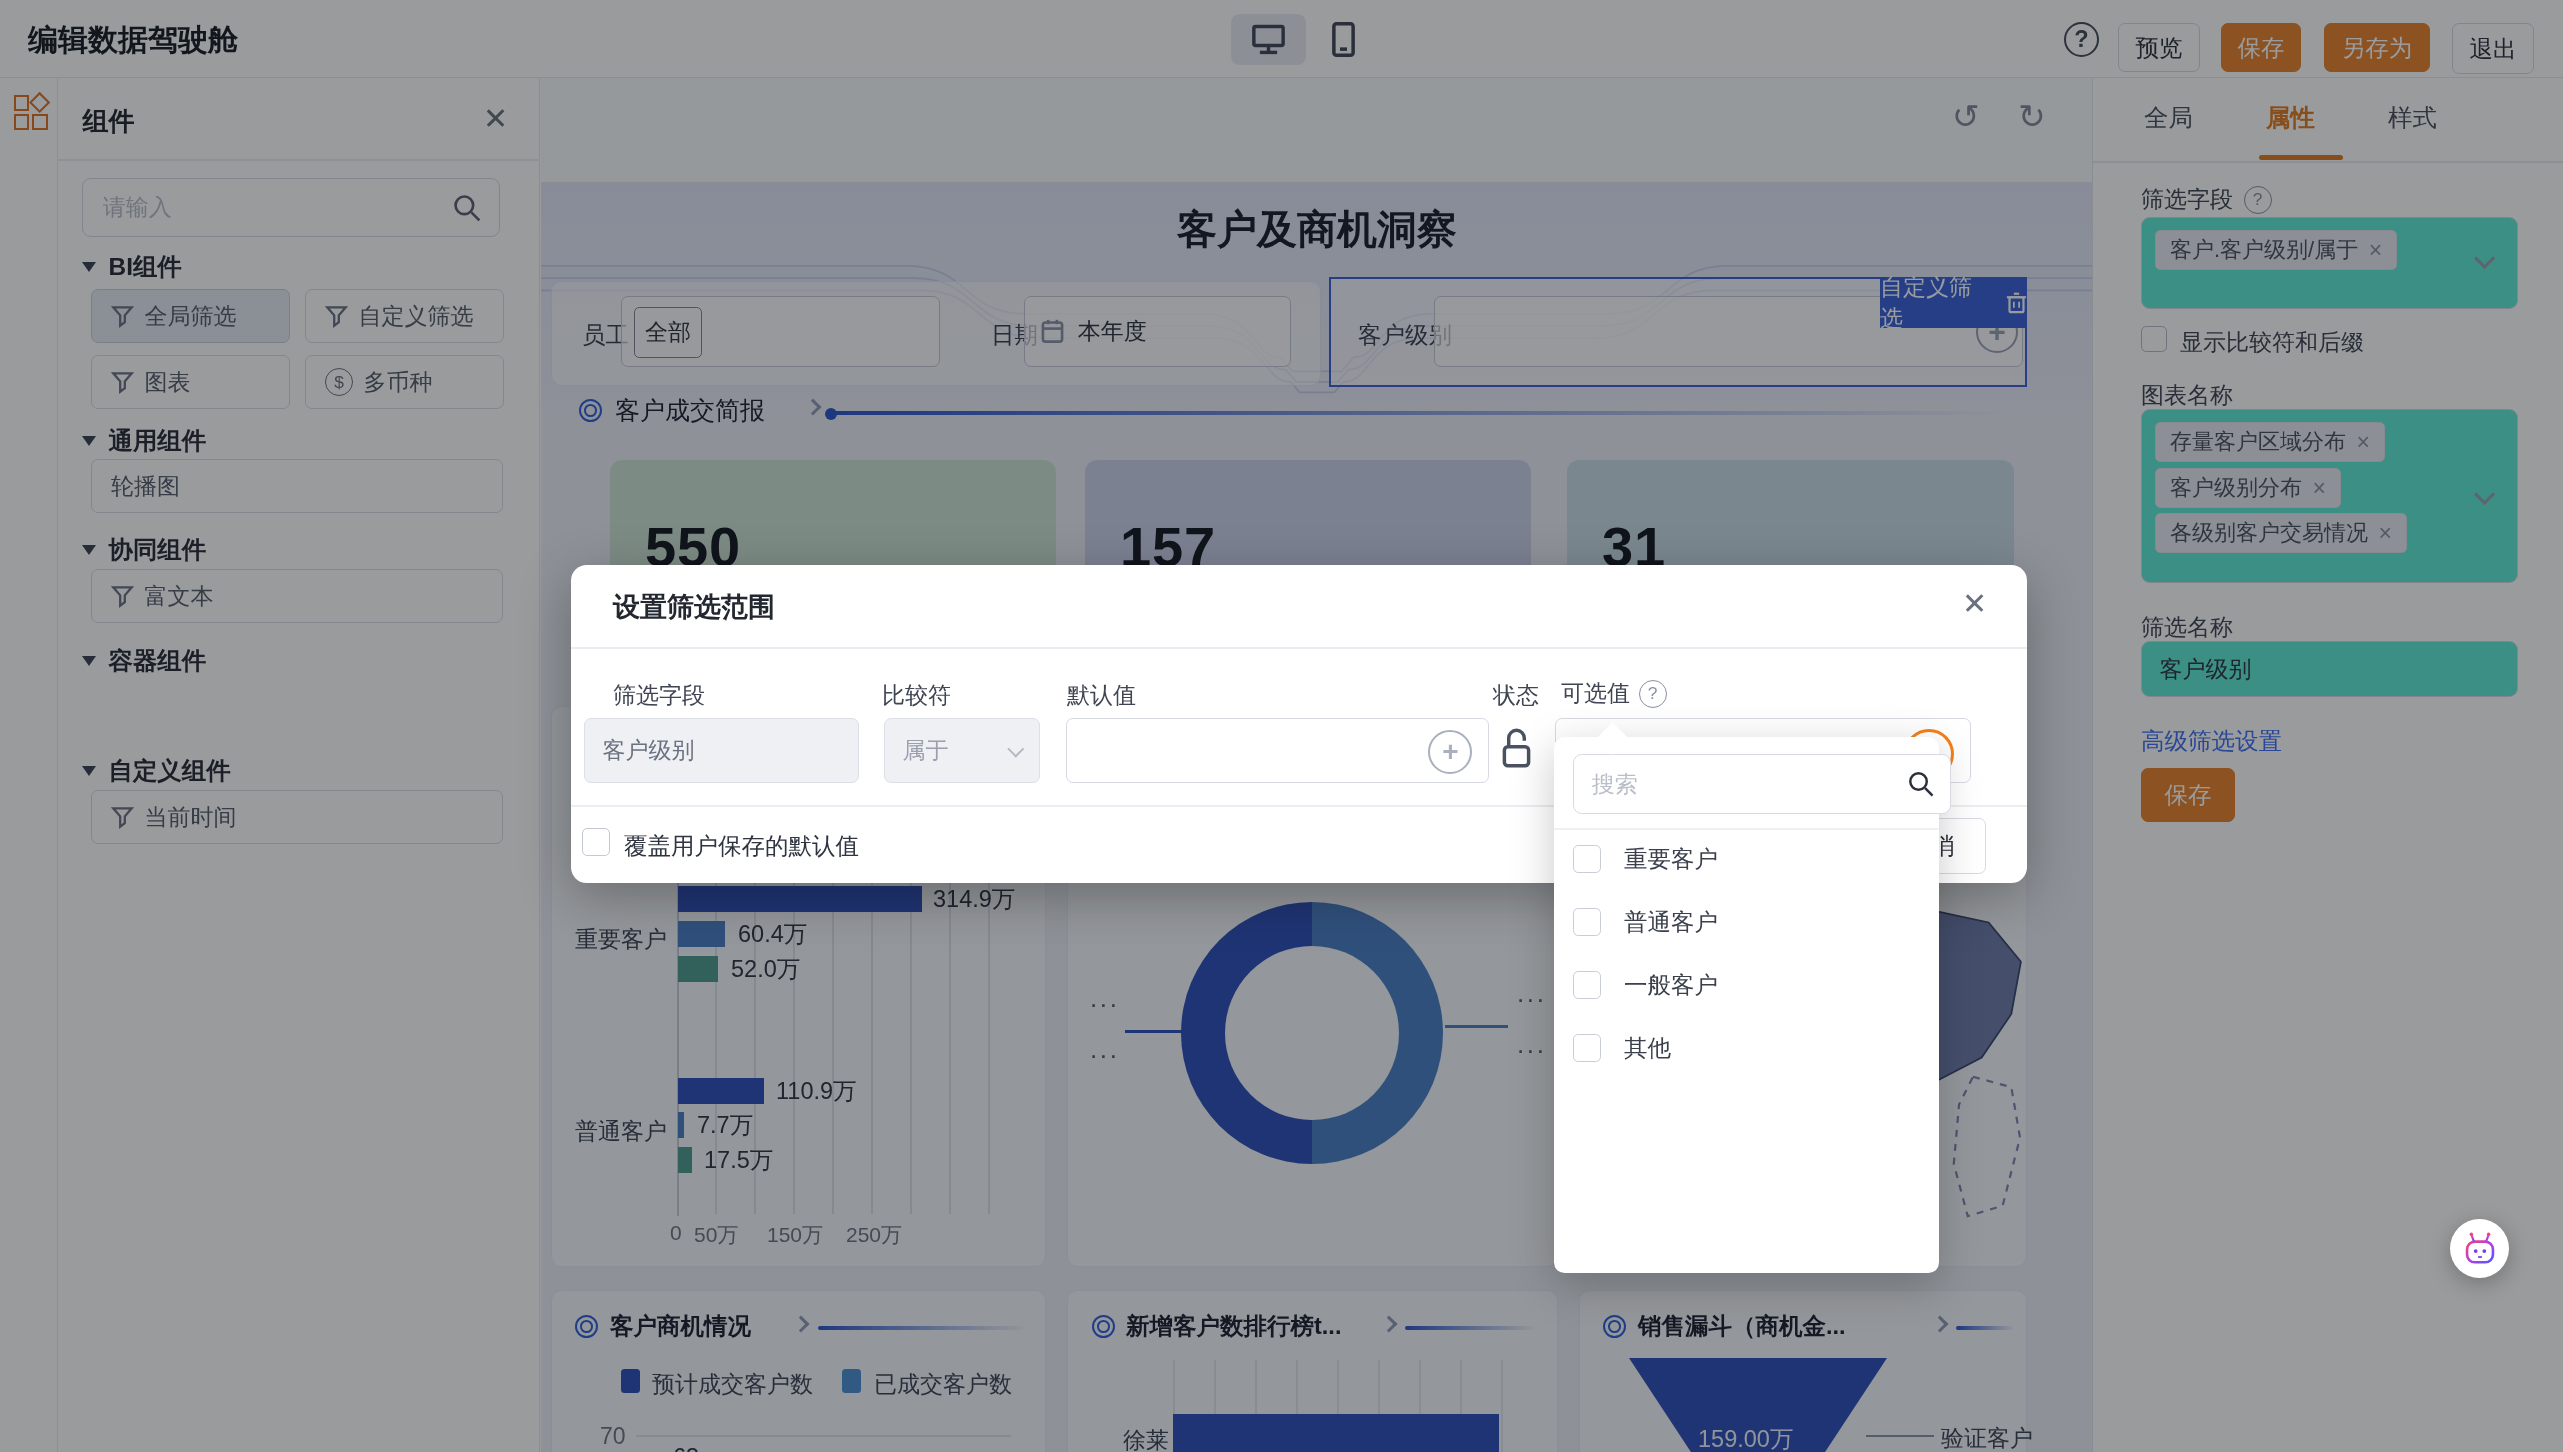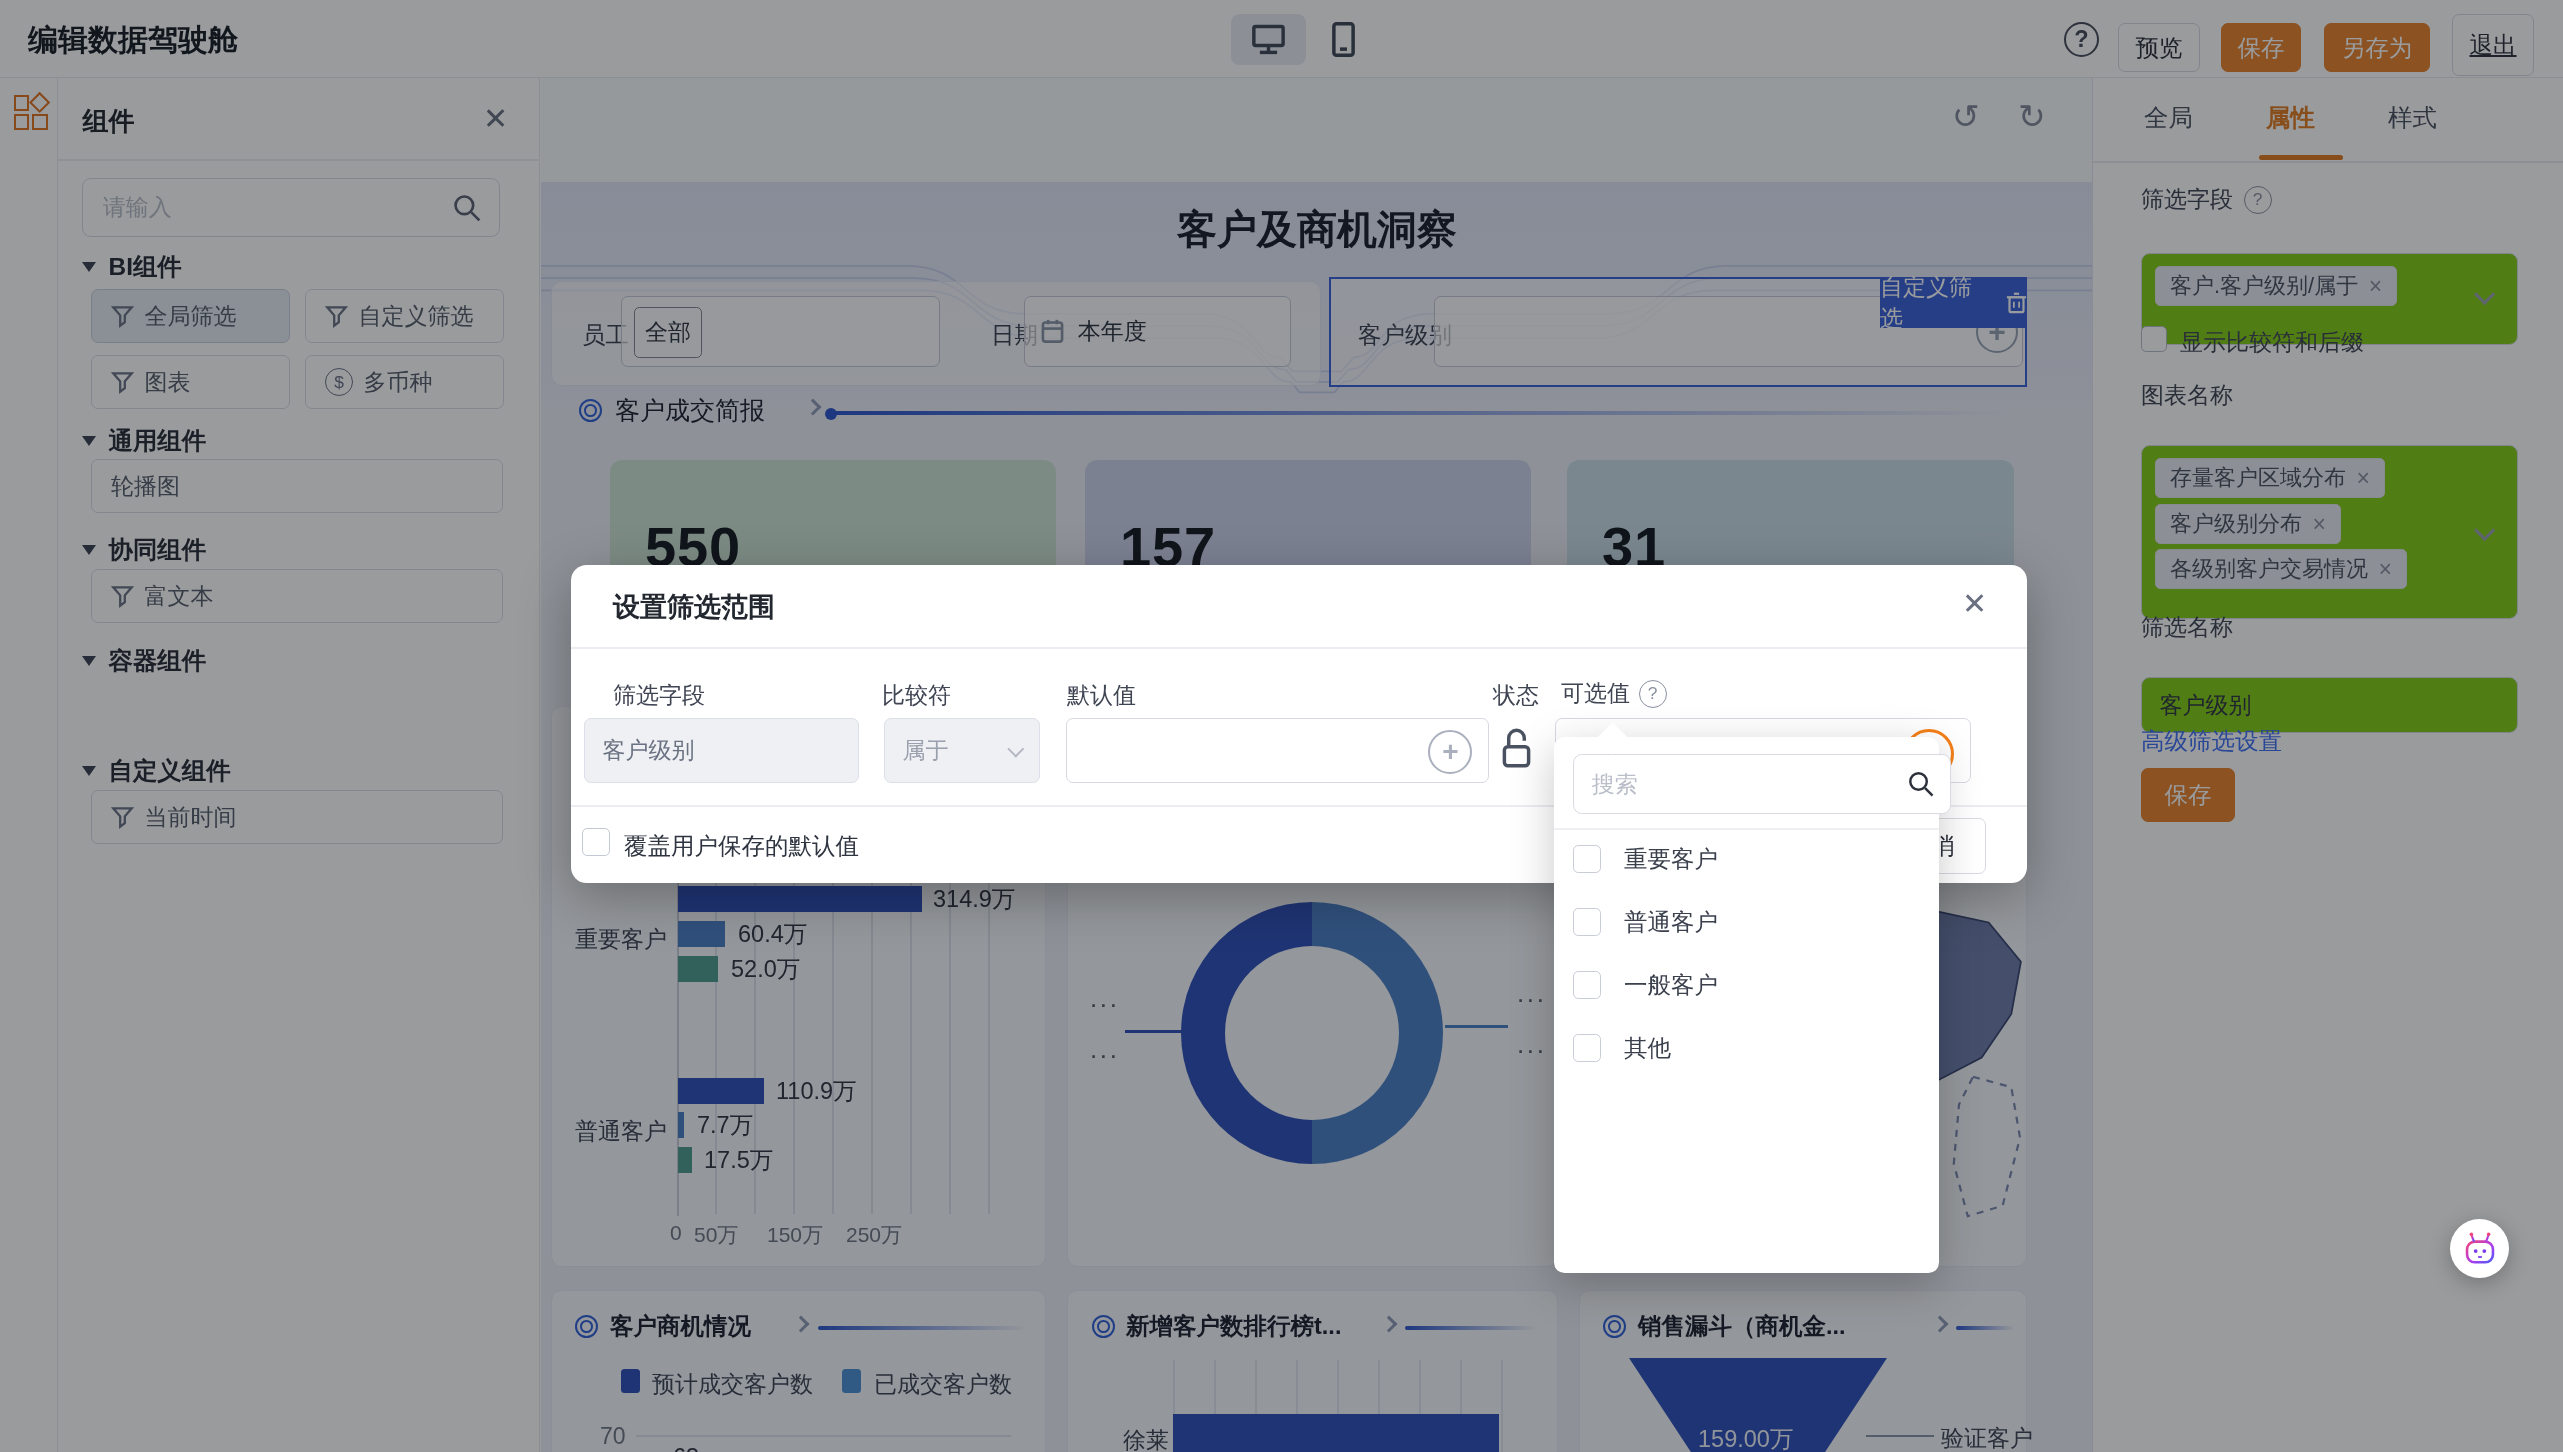--- a/index.html
+++ b/index.html
@@ -57,21 +57,21 @@
   .leader{position:absolute;height:2.6px;z-index:4;}
   .bottomhead{font-size:23.5px;font-weight:bold;color:#1a2030;}
   .legsq{width:19px;height:24.4px;border-radius:3.5px;}
   .leglabel{font-size:23px;color:#3c4354;}
   
   .rightpanel{left:2092px;top:78px;width:471px;height:1374px;background:#fff;border-left:1.7px solid #e4e6ee;z-index:5;}
   .tab{font-size:24.4px;color:#4a5160;cursor:pointer;}
   .tab.active{color:#e07a1f;font-weight:bold;}
   .tabline{background:#e07a1f;border-radius:2.6px;}
   .plabel{font-size:23px;color:#3f4553;}
-  .pbox{border:1.7px solid #d6dae3;border-radius:8.7px;background:#84cc16;margin-top:36px;}
+  .pbox{border:1.7px solid #d6dae3;border-radius:8.7px;background:#5eead4;}
   .ptag{background:#e9ecf3;border:0.9px solid #dfe2ea;border-radius:5.2px;font-size:22px;color:#4a5160;display:inline-flex;align-items:center;gap:10.5px;padding:0 14px;height:38px;}
   .ptag .x{color:#8a90a0;font-size:23px;cursor:pointer;}
   .cb{border:1.7px solid #b6bcc9;border-radius:5.2px;background:#fff;cursor:pointer;}
   .link{font-size:23.5px;color:#3e6ef5;cursor:pointer;}
   .qicon{width:26px;height:26px;border:1.7px solid #8a90a0;border-radius:50%;color:#8a90a0;font-size:17.4px;display:inline-flex;align-items:center;justify-content:center;}
   
   .overlay{left:0;top:0;width:2563px;height:1452px;background:rgba(13,16,22,.42);z-index:50;}
   .modal{left:571px;top:565px;width:1456px;height:318px;background:#fff;border-radius:15.7px;box-shadow:0 14px 52px rgba(0,0,0,.28);z-index:60;}
   .mtitle{font-size:27px;font-weight:bold;color:#23272f;}
   .mlabel{font-size:23px;color:#3f4553;}
@@ -105,21 +105,21 @@
           <line x1="9" y1="31" x2="17" y2="31" stroke="#3f4859" stroke-width="4"></line>
         </svg>
       </span>
   </div>
   <div class="abs helpcircle" style="left:2064px;top:22px;">
       <span>?</span>
     </div>
   <div class="abs btn ghost" style="left:2118px;top:23px;width:82px;height:49px;">预览</div>
   <div class="abs btn orange" style="left:2221px;top:23px;width:80px;height:49px;">保存</div>
   <div class="abs btn orange" style="left:2324px;top:23px;width:106px;height:49px;">另存为</div>
-  <div class="abs btn ghost" style="left:2452px;top:14px;width:82px;height:62px;text-decoration:underline;">退出</div>
+  <div class="abs btn ghost" style="left:2452px;top:23px;width:82px;height:51px;">退出</div>
 </div>
 
 <div class="abs rail">
   <div class="abs gridicon" style="left:14px;top:17.4px;width:33px;height:35px;">
     <span style="left:0;top:0;"></span>
     <span style="left:18.3px;top:0;transform:rotate(45deg);"></span>
     <span style="left:0;top:19px;"></span>
     <span style="left:18.3px;top:19px;"></span>
   </div>
 </div>

